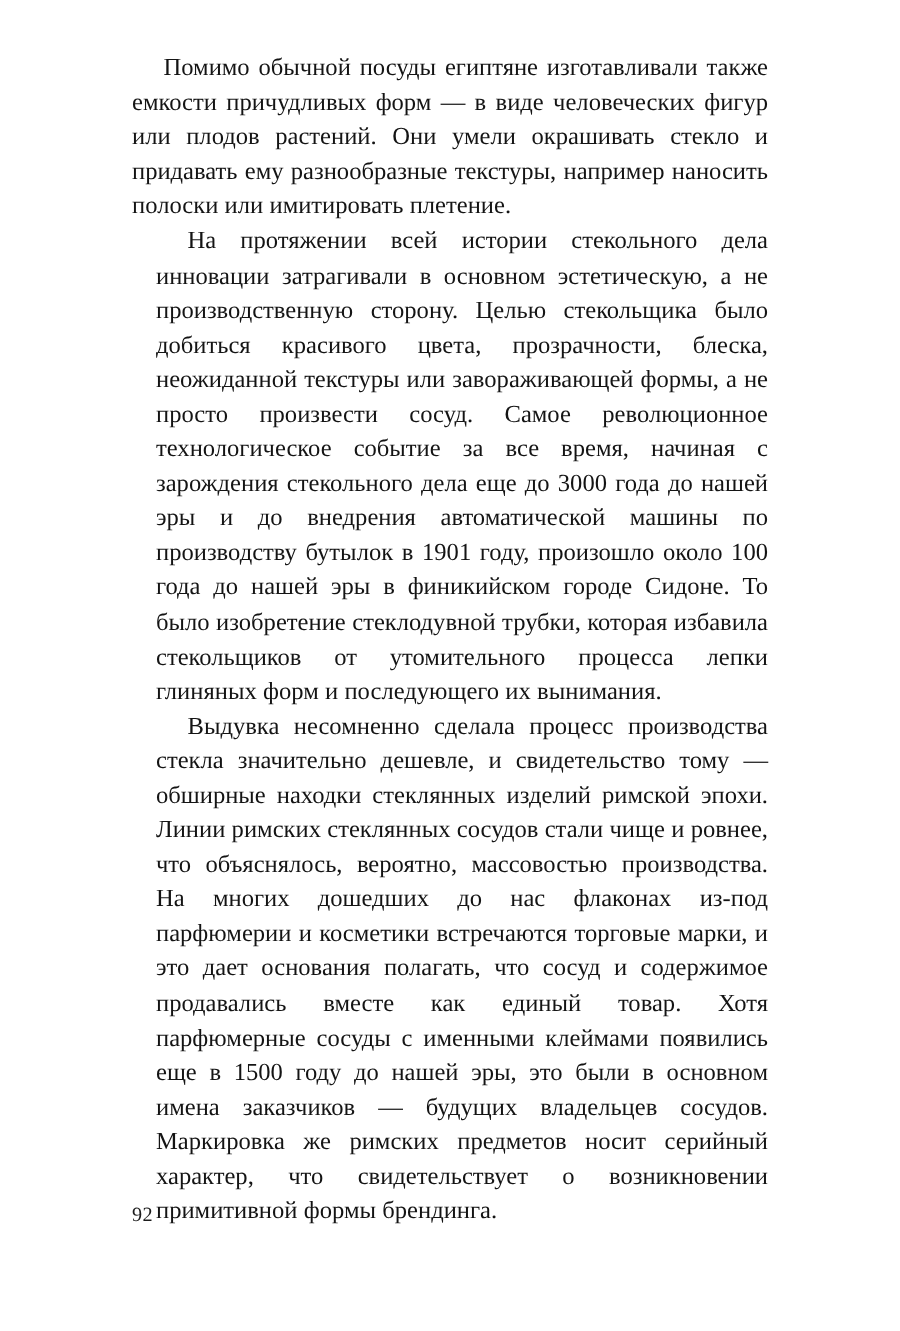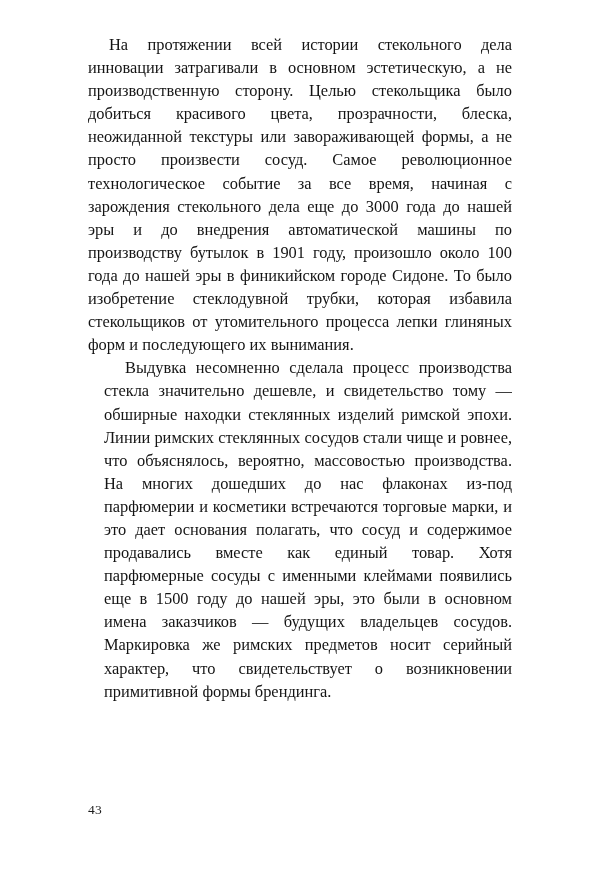--- a/index.html
+++ b/index.html
@@ -50,19 +50,20 @@
     font-family: "Liberation Serif", "DejaVu Serif", serif;
     letter-spacing: 0.2px;
   }
 </style>
 </head>
 <body>
 
 <div class="page">
 
   <div class="text-block">
+    <p class="paragraph">Помимо обычной посуды египтяне изготавливали также емкости причудливых форм — в виде человеческих фигур или плодов растений. Они умели окрашивать стекло и придавать ему разнообразные текстуры, например наносить полоски или имитировать плетение.</p>
     <p class="paragraph">На протяжении всей истории стекольного дела инновации затрагивали в основном эстетическую, а не производственную сторону. Целью стекольщика было добиться красивого цвета, прозрачности, блеска, неожиданной текстуры или завораживающей формы, а не просто произвести сосуд. Самое революционное технологическое событие за все время, начиная с зарождения стекольного дела еще до 3000 года до нашей эры и до внедрения автоматической машины по производству бутылок в 1901 году, произошло около 100 года до нашей эры в финикийском городе Сидоне. То было изобретение стеклодувной трубки, которая избавила стекольщиков от утомительного процесса лепки глиняных форм и последующего их вынимания.</p>
     <p class="paragraph">Выдувка несомненно сделала процесс производства стекла значительно дешевле, и свидетельство тому — обширные находки стеклянных изделий римской эпохи. Линии римских стеклянных сосудов стали чище и ровнее, что объяснялось, вероятно, массовостью производства. На многих дошедших до нас флаконах из-под парфюмерии и косметики встречаются торговые марки, и это дает основания полагать, что сосуд и содержимое продавались вместе как единый товар. Хотя парфюмерные сосуды с именными клеймами появились еще в 1500 году до нашей эры, это были в основном имена заказчиков — будущих владельцев сосудов. Маркировка же римских предметов носит серийный характер, что свидетельствует о возникновении примитивной формы брендинга.</p>
   </div>
 
-  <div class="page-number">43</div>
+  <div class="page-number">92</div>
 
 </div>
 
 </body></html>

